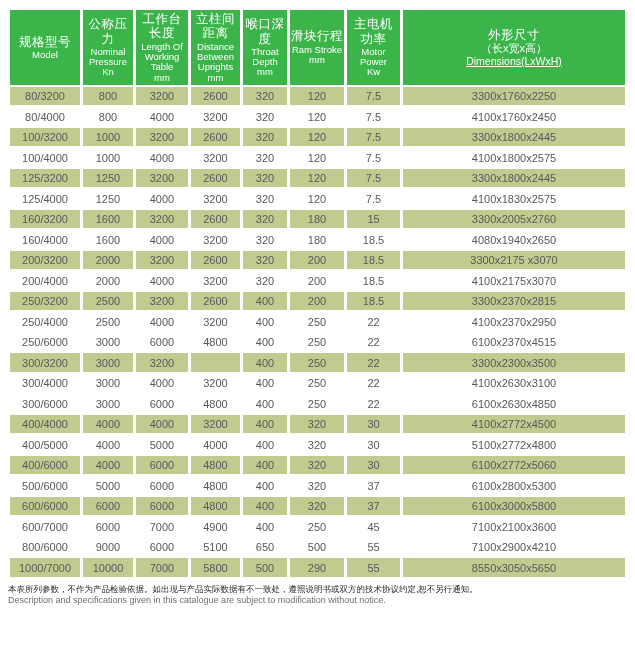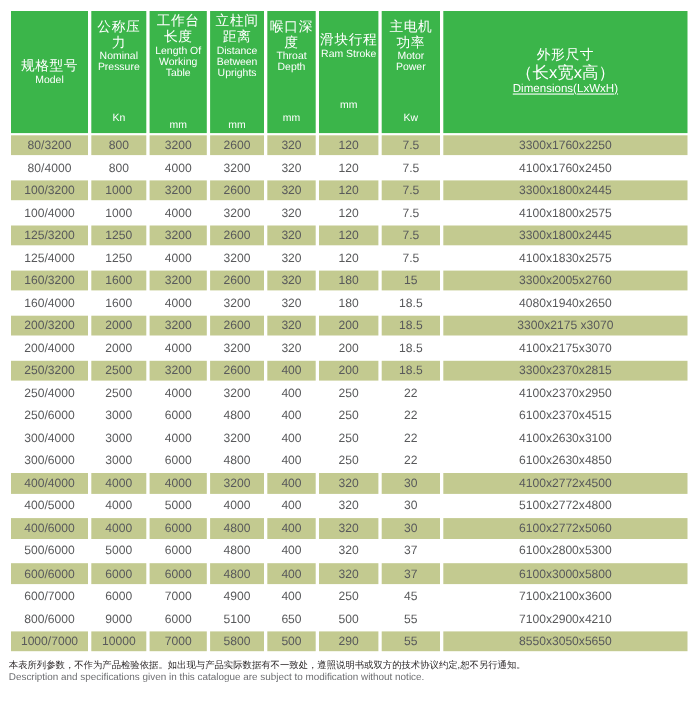--- a/index.html
+++ b/index.html
@@ -31,32 +31,31 @@
     height: 60px;
     padding: 2px 1px;
     overflow: hidden;
   }
   .th-cn {
     font-size: 12.5px;
     line-height: 1.15;
     letter-spacing: 0.5px;
   }
   .th-cn2 {
-    font-size: 15px;
+    font-size: 11px;
     line-height: 1.15;
   }
   .th-en {
     font-size: 9.5px;
     line-height: 1.08;
     margin-top: 1px;
   }
   .th-unit {
     font-size: 9.5px;
     line-height: 1.08;
-    margin-top: 36px;
   }
   th.dim-col .th-en { font-size: 10.5px; text-decoration: underline; }
   table.spec td {
     height: 18.5px;
     text-align: center;
     vertical-align: middle;
     font-size: 11px;
     color: #58595b;
     padding: 0 1px;
     white-space: nowrap;
@@ -262,20 +261,30 @@
         <tr class="even">
           <td>250/6000</td>
           <td>3000</td>
           <td>6000</td>
           <td>4800</td>
           <td>400</td>
           <td>250</td>
           <td>22</td>
           <td>6100x2370x4515</td>
         </tr>
+        <tr class="odd">
+          <td>300/3200</td>
+          <td>3000</td>
+          <td>3200</td>
+          <td></td>
+          <td>400</td>
+          <td>250</td>
+          <td>22</td>
+          <td>3300x2300x3500</td>
+        </tr>
         <tr class="even">
           <td>300/4000</td>
           <td>3000</td>
           <td>4000</td>
           <td>3200</td>
           <td>400</td>
           <td>250</td>
           <td>22</td>
           <td>4100x2630x3100</td>
         </tr>

